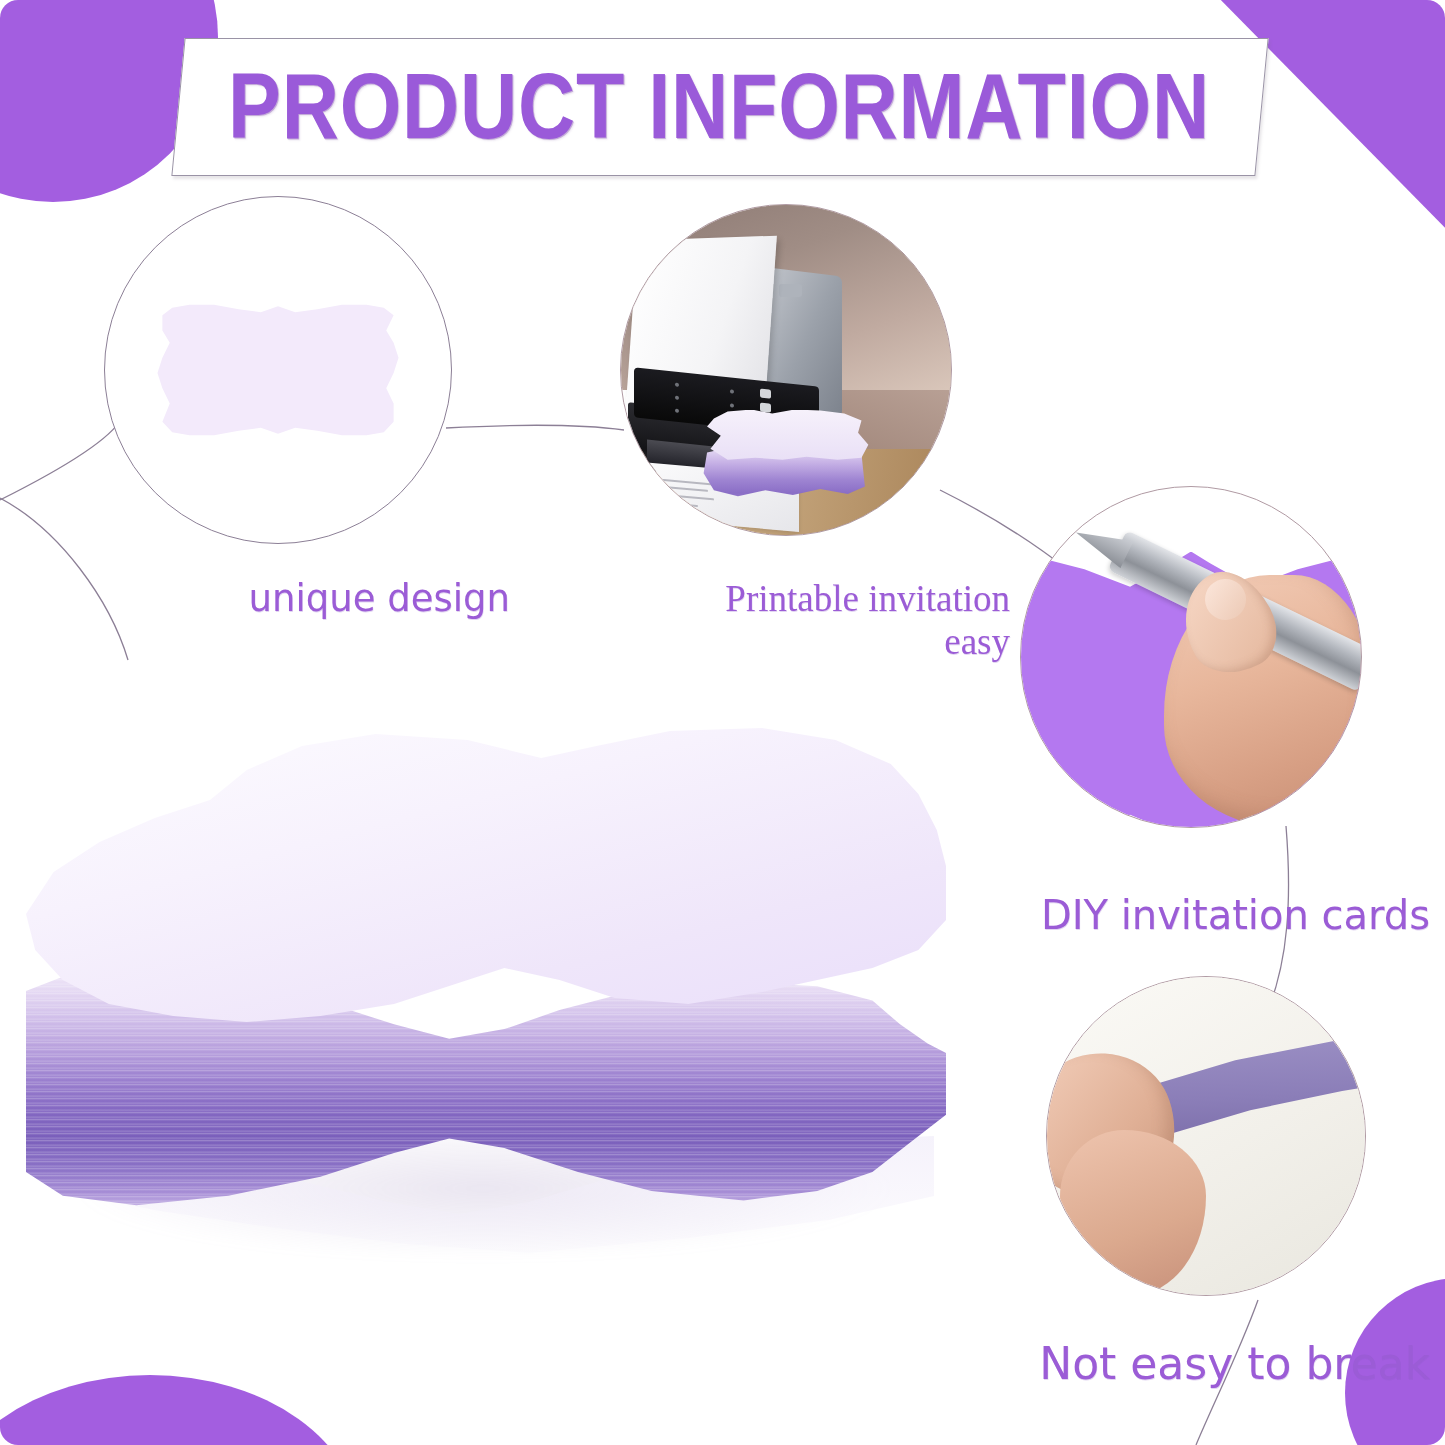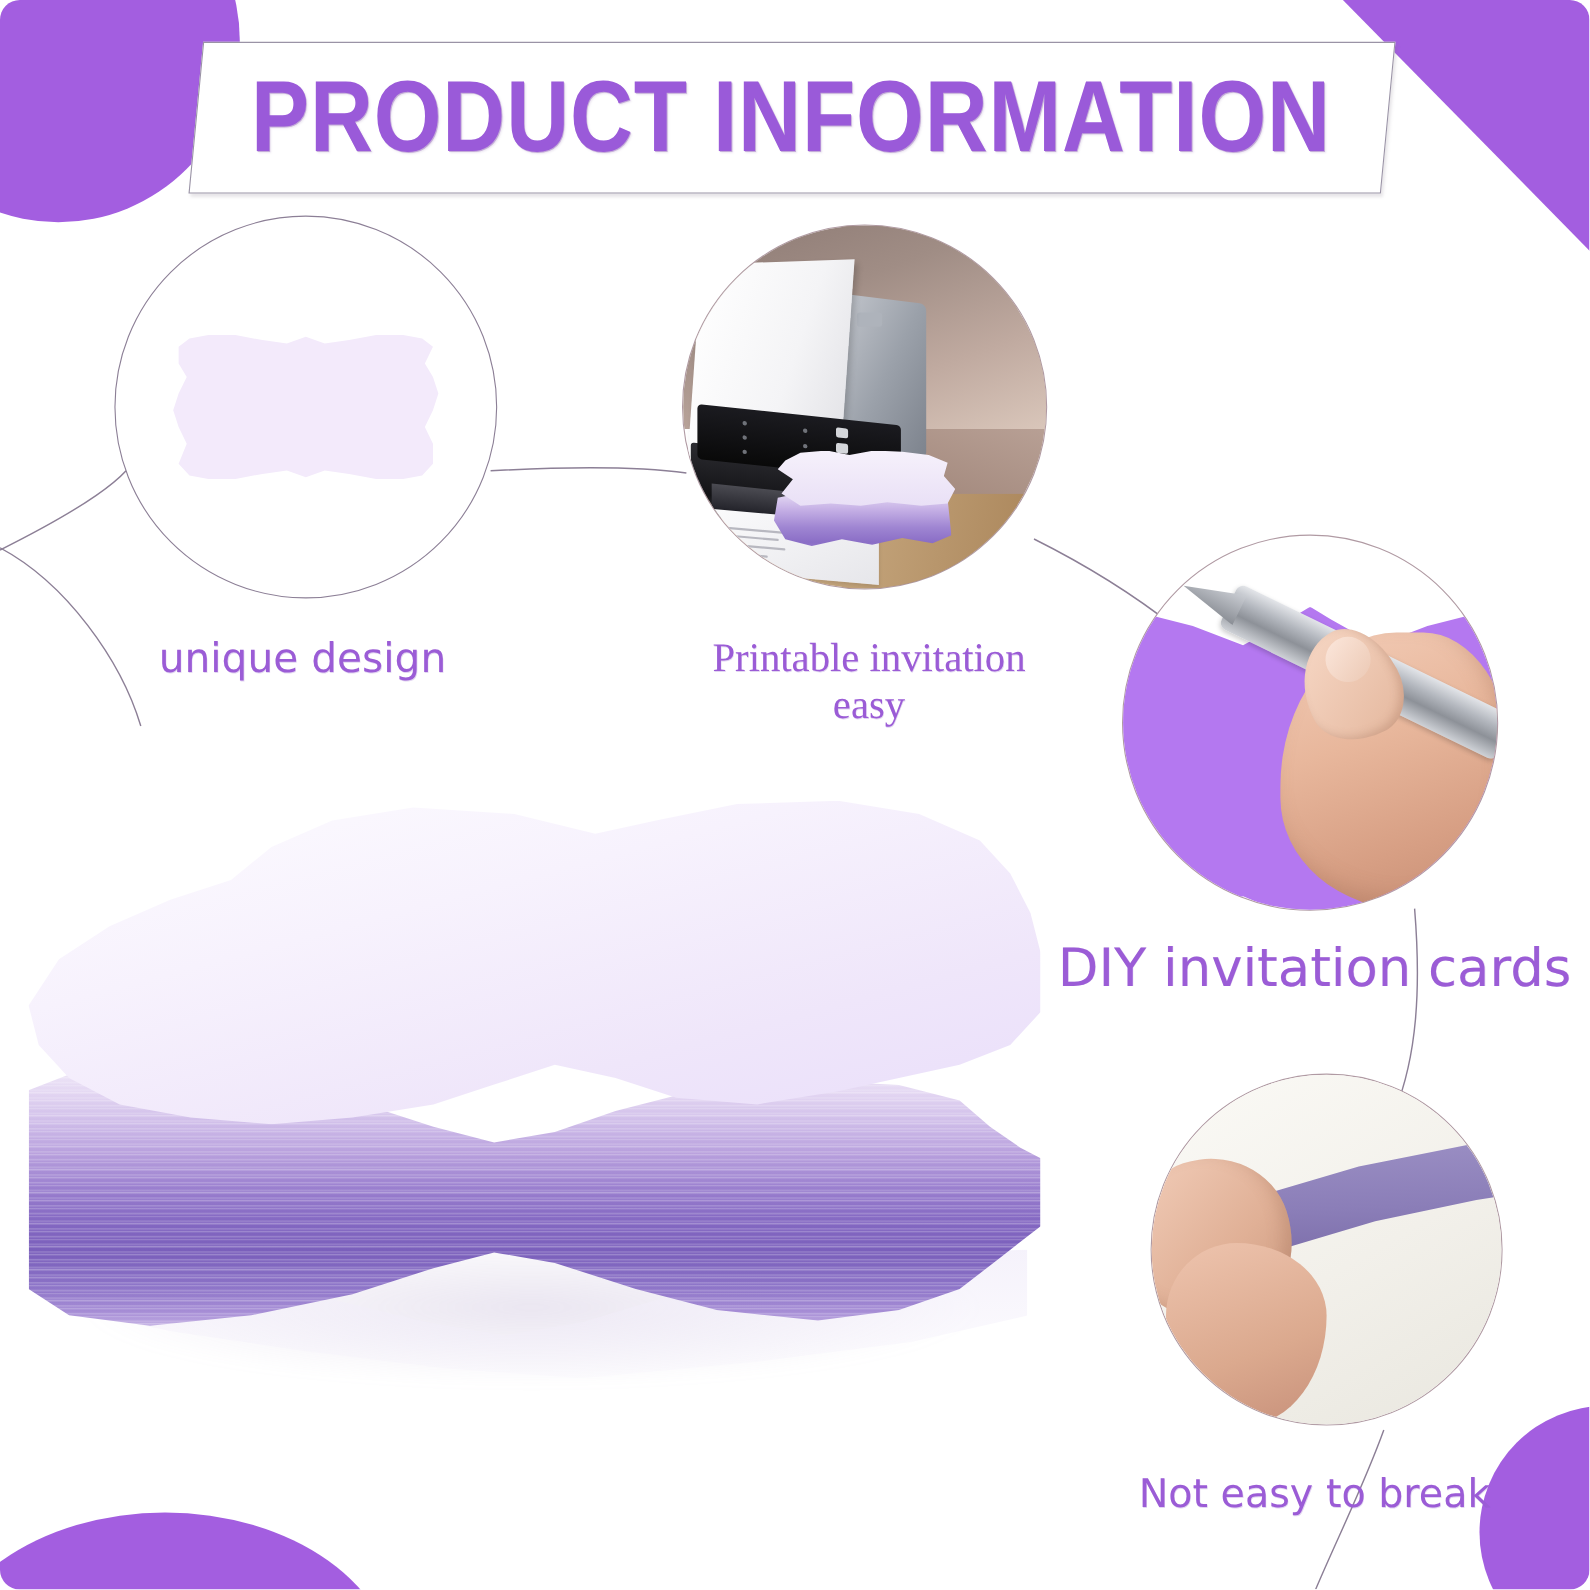--- a/index.html
+++ b/index.html
@@ -160,29 +160,29 @@
     background:linear-gradient(150deg,#f2cdb9,#e0b096 60%,#cc9a80);
     border-radius:48% 52% 40% 60% / 60% 48% 52% 40%;
     transform:rotate(-18deg);
     box-shadow:inset -6px -8px 14px rgba(160,110,85,.3);}
   .palm{position:absolute;left:4%;top:48%;width:46%;height:52%;
     background:linear-gradient(160deg,#eec4ae,#dba98e 60%,#c7907a);
     border-radius:44% 56% 50% 50% / 40% 40% 60% 60%;}
 
   
   .label{
-    position:absolute;color:#9b5cd6;text-align:center;
+    position:absolute;color:#9b5cd6;text-align:right;
     font-family:"DejaVu Sans","Liberation Sans",sans-serif;
     font-size:37px;font-weight:400;line-height:1.16;
     text-shadow:.5px .5px 0 rgba(140,90,200,.25);
   }
   .lbl1{left:40px;top:578px;width:470px;}
   .lbl2{left:570px;top:578px;width:440px;font-family:Liberation Serif, serif;}
-  .lbl3{left:960px;top:853px;width:470px;font-size:48px;}
-  .lbl4{left:960px;top:1338px;width:470px;font-size:36px;}
+  .lbl3{left:960px;top:892px;width:470px;font-size:40px;}
+  .lbl4{left:960px;top:1338px;width:470px;font-size:44px;}
 
   
   .hero{position:absolute;left:8px;top:700px;width:960px;height:620px;}
   .hero-shadow{
     position:absolute;left:60px;top:430px;width:830px;height:130px;
     background:radial-gradient(ellipse at 50% 45%,rgba(160,140,190,.22),rgba(255,255,255,0) 70%);
     filter:blur(6px);
   }
   .hero-stack{position:absolute;left:0;top:0;width:960px;height:560px;}
   .hero-side{

